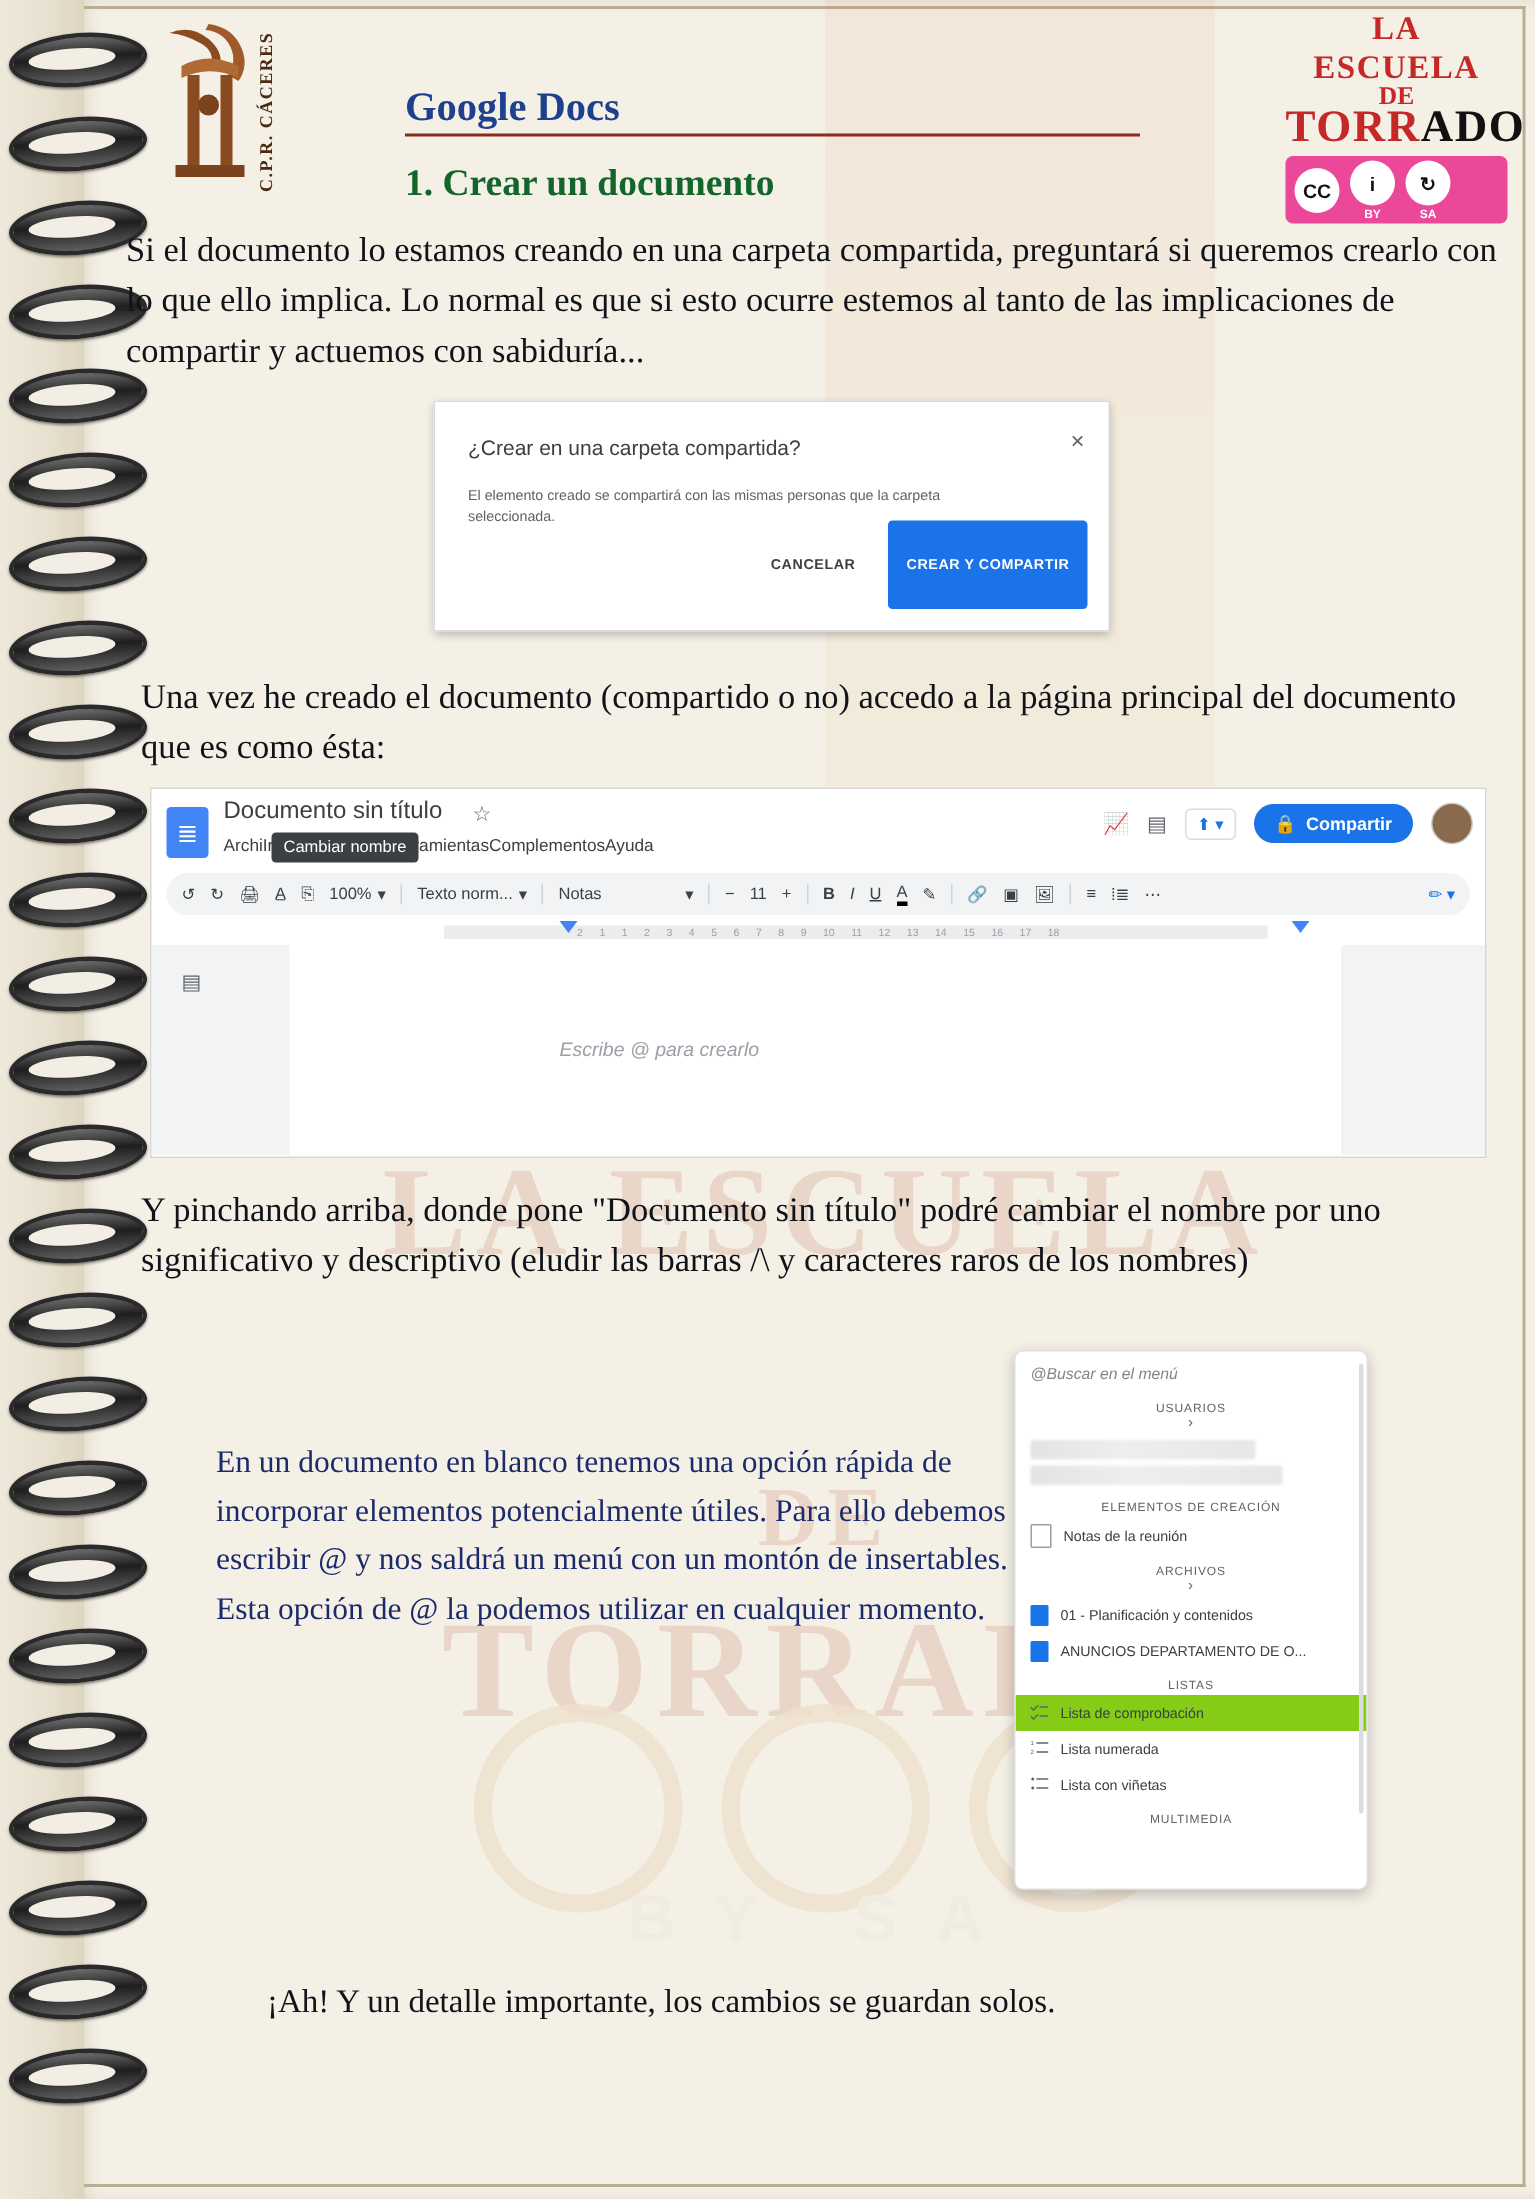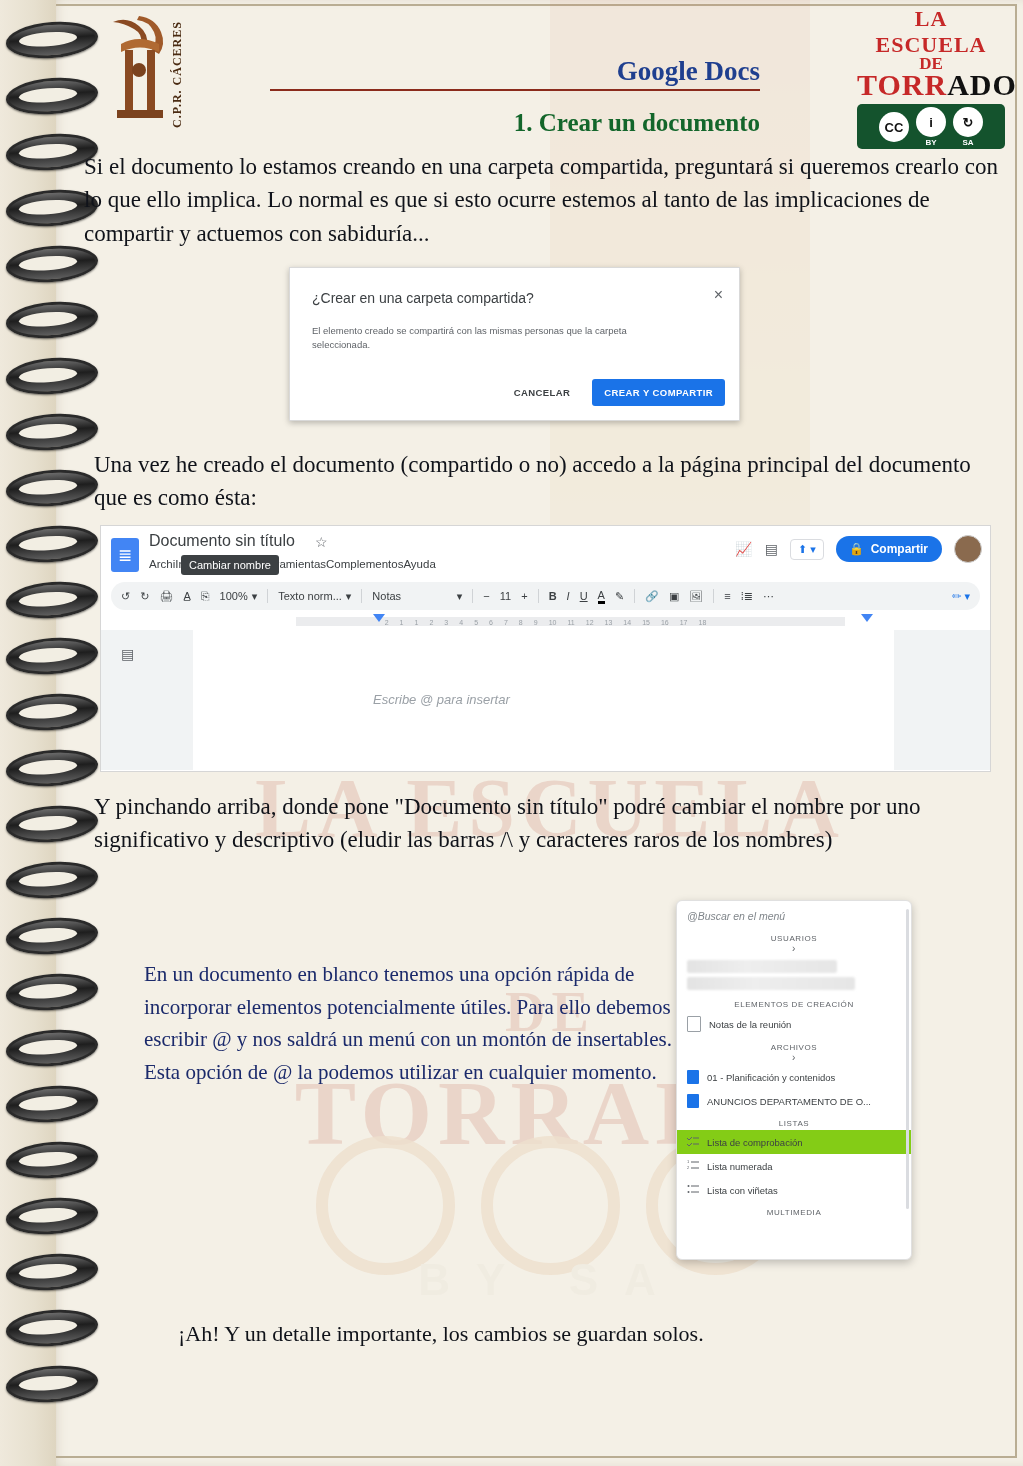--- a/index.html
+++ b/index.html
@@ -71,21 +71,21 @@
     position:absolute;left:300px;top:0;width:260px;height:740px;
     background:linear-gradient(180deg,#c8552c 0%, #d9a03f 55%, #caa86a 100%);
     opacity:.45;
   }
 
   
   .logo-cpr{
     position:absolute;left:95px;top:10px;width:110px;height:125px;
   }
   .logo-cpr svg{display:block;}
-  .title-wrap{position:absolute;left:270px;top:56px;width:490px;text-align:right;}
+  .title-wrap{position:absolute;left:270px;top:56px;width:490px;text-align:left;}
   .title1{
     font-size:27px;font-weight:bold;color:#1f3f8f;
     border-bottom:2px solid #8b2b1c;padding-bottom:2px;
   }
   .title2{font-size:25px;font-weight:bold;color:#13662b;margin-top:18px;}
 
   .logo-torrado{
     position:absolute;right:18px;top:6px;width:148px;
   }
   .lt-line1{
@@ -95,22 +95,22 @@
   .lt-line2{
     font-family:"Liberation Serif",serif;font-weight:bold;font-size:17px;color:#c62828;
     text-align:center;margin-top:-4px;
   }
   .lt-line3{
     font-family:"Liberation Serif",serif;font-weight:bold;font-size:30px;color:#111;
     text-align:center;margin-top:-6px;letter-spacing:1px;
   }
   .lt-line3 .red{color:#c62828;}
   .cc-badge{
-    margin-top:2px;background:#14532d;border-radius:5px;padding:3px 6px 2px;
-    display:flex;align-items:center;gap:7px;justify-content:center;
+    margin-top:2px;background:#ec4899;border-radius:5px;padding:3px 6px 2px;
+    display:flex;align-items:center;gap:7px;justify-content:flex-start;
   }
   .cc-circle{
     width:30px;height:30px;border-radius:50%;background:#fff;color:#111;
     display:flex;align-items:center;justify-content:center;
     font-family:"Liberation Sans",sans-serif;font-weight:bold;font-size:13px;
   }
   .cc-sub{display:flex;flex-direction:column;align-items:center;}
   .cc-sub .lbl{color:#fff;font-family:"Liberation Sans",sans-serif;font-size:8px;font-weight:bold;margin-top:1px;}
   .cc-pair{display:flex;gap:7px;}
 
@@ -136,21 +136,21 @@
   .dlg-title{position:absolute;left:22px;top:22px;font-size:14px;color:#3c4043;}
   .dlg-close{position:absolute;right:16px;top:18px;font-size:16px;color:#5f6368;cursor:pointer;}
   .dlg-body{position:absolute;left:22px;top:56px;width:370px;font-size:9.5px;color:#5f6368;line-height:1.5;}
   .dlg-actions{position:absolute;right:14px;bottom:14px;display:flex;align-items:center;gap:14px;}
   .btn-flat{
     font-size:9.5px;font-weight:bold;color:#3c4043;letter-spacing:.4px;
     background:none;border:none;cursor:pointer;padding:6px 8px;
   }
   .btn-blue{
     font-size:9.5px;font-weight:bold;color:#fff;letter-spacing:.4px;
-    background:#1a73e8;border:none;border-radius:3px;padding:8px 12px;cursor:pointer;
+    background:#1a73e8;border:none;border-radius:3px;padding:24px 12px;cursor:pointer;
   }
 
   
   .gdoc{
     position:absolute;left:100px;top:525px;width:889px;height:245px;
     background:#fff;border:1px solid #d6d6d6;overflow:hidden;
     font-family:"Liberation Sans",sans-serif;
   }
   .gd-top{position:relative;height:56px;background:#fff;}
   .gd-logo{
@@ -436,21 +436,21 @@
         <span>17</span>
         <span>18</span>
       </div>
       <div class="gd-marker"></div>
       <div class="gd-marker2"></div>
     </div>
 
     <div class="gd-canvas">
       <div class="gd-outline">▤</div>
       <div class="gd-sheet">
-        <div class="gd-placeholder">Escribe @ para insertar</div>
+        <div class="gd-placeholder">Escribe @ para crearlo</div>
       </div>
     </div>
   </div>
 
   <div class="atmenu">
     <div class="am-search">@Buscar en el menú</div>
 
     <div class="am-sec">
       <span>USUARIOS</span>
       <span class="am-arrow">›</span>

